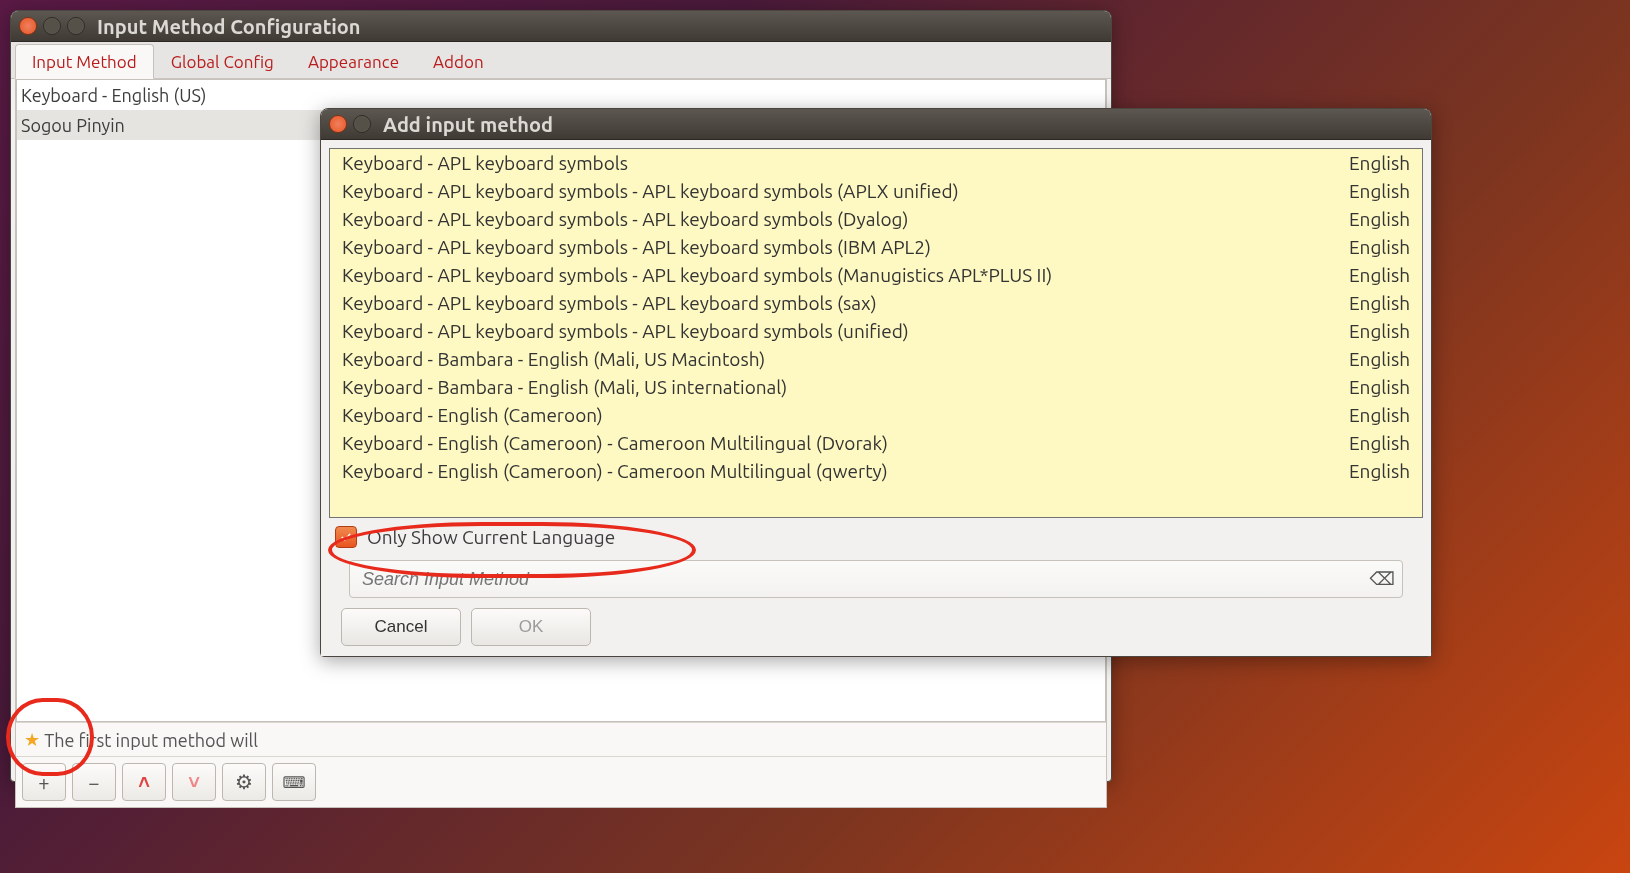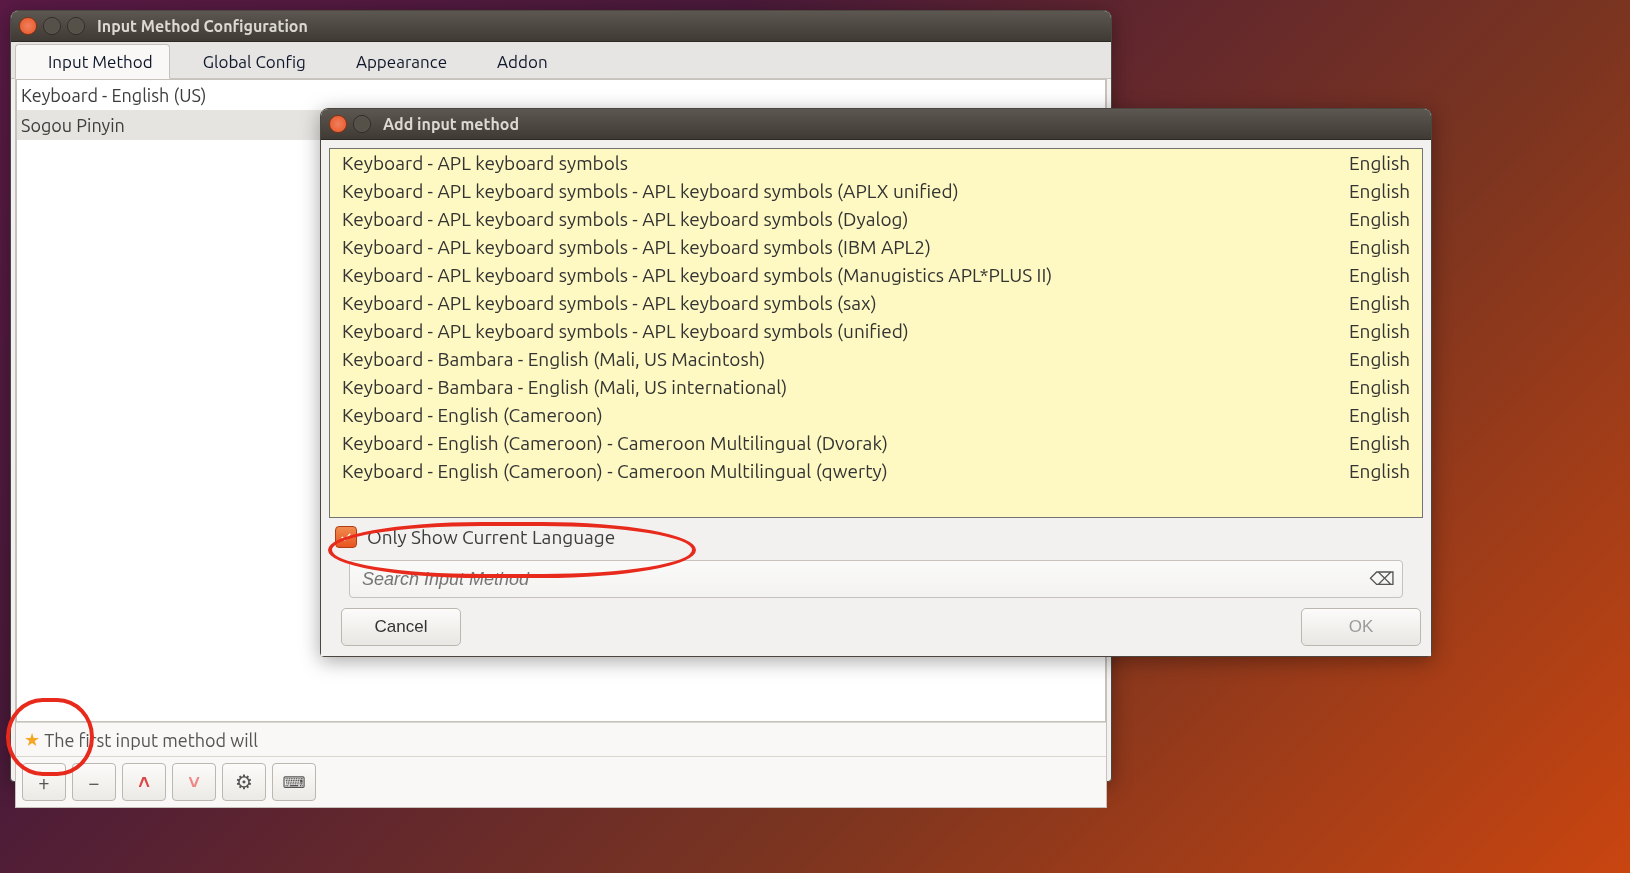--- a/index.html
+++ b/index.html
@@ -1,23 +1,23 @@
 <!DOCTYPE html>
 <html><head>
 <meta charset="utf-8">
 <style>
 html,body{margin:0;padding:0;width:1630px;height:873px;font-family:"Ubuntu",Arial,sans-serif;background:linear-gradient(135deg,#5a1a45 0%,#4a1a3a 30%,#7a3420 65%,#c94510 100%);overflow:hidden;font-size:15px;color:#3c3c3c}
 .window{position:absolute;background:#f2f1f0;border:1px solid #4b4640;border-radius:8px 8px 4px 4px;box-shadow:0 4px 20px rgba(0,0,0,.35)}
 .titlebar{height:30px;background:linear-gradient(to bottom,#5c5851,#3f3b34);border-radius:7px 7px 0 0;display:flex;align-items:center;padding:0 8px;border-bottom:1px solid #2b2823}
 .titlebar .btn{width:16px;height:16px;border-radius:50%;margin-right:6px;background:#555149;border:1px solid #2d2a24;box-shadow:inset 0 0 1px rgba(255,255,255,.3)}
 .titlebar .btn.close{background:radial-gradient(#f08060,#e95420);border:1px solid #8a2e10}
-.titlebar .title{color:#dcd9d4;font-weight:bold;margin-left:6px;font-size:16px}
+.titlebar .title{color:#dcd9d4;font-weight:bold;margin-left:6px;font-size:20px}
 .main-win{left:10px;top:10px;width:1100px;height:770px}
 .tabs{display:flex;height:34px;padding:2px 4px 0 4px;background:#e6e5e3;border-bottom:1px solid #c9c5c0}
-.tab{padding:7px 16px 5px 32px;font-size:17px;color:#0f172a;border:1px solid transparent;border-bottom:none;border-radius:4px 4px 0 0;cursor:pointer}
+.tab{padding:7px 16px 5px 16px;font-size:17px;color:#b91c1c;border:1px solid transparent;border-bottom:none;border-radius:4px 4px 0 0;cursor:pointer}
 .tab.active{background:#f9f8f7;border:1px solid #c6c1bb;border-bottom:1px solid #f9f8f7;margin-bottom:-1px}
 .tab-body{background:#f9f8f7;border:1px solid #c6c1bb;border-top:none;margin:0 4px 4px 4px;height:calc(100% - 42px);display:flex;flex-direction:column}
 .im-list{flex:1;background:#fff;border:1px solid #c6c1bb;margin:0;overflow:auto}
 .im-row{padding:5px 4px;font-size:18px}
 .im-row.sel{background:#e6e4e1}
 .hint-row{display:flex;align-items:center;padding:6px 8px;font-size:18px;color:#555;border-top:1px solid #dad6d0}
 .star{color:#f5a623;font-size:18px;margin-right:4px}
 .toolbar{display:flex;padding:6px;border-top:1px solid #dad6d0}
 .tbtn{width:42px;height:36px;margin-right:6px;background:linear-gradient(#fcfbfa,#eceae6);border:1px solid #bcb7af;border-radius:4px;display:flex;align-items:center;justify-content:center;cursor:pointer;font-size:20px;color:#555}
 .tbtn .chev{font-weight:bold}
@@ -27,21 +27,21 @@
 .dlg-body{padding:8px;background:#f2f1f0}
 .method-list{background:#fef9c3;border:1px solid #737373;height:368px;overflow:hidden}
 .mrow{display:flex;padding:3px 12px;font-size:19px;color:#333}
 .mrow .lang{margin-left:auto}
 .chk-row{display:flex;align-items:center;padding:8px 6px}
 .chk{width:20px;height:20px;border-radius:4px;background:linear-gradient(#f08a4e,#e95420);border:1px solid #b23d14;display:flex;align-items:center;justify-content:center;color:#fff;font-size:14px;font-weight:bold;margin-right:10px}
 .chk-label{font-size:19px}
 .search-wrap{margin:4px 20px;position:relative}
 .search-wrap input{width:100%;height:38px;border:1px solid #c6c1bb;border-radius:4px;padding:0 34px 0 12px;font-size:18px;background:linear-gradient(#fafaf9,#f3f2f0);box-sizing:border-box;font-style:italic;color:#888}
 .clear-icn{position:absolute;right:8px;top:8px;font-size:18px;color:#555}
-.btn-row{display:flex;justify-content:space-between;padding:6px 2px 2px 2px}
+.btn-row{display:flex;justify-content:flex-start;padding:6px 2px 2px 2px}
 .dbtn{width:120px;height:38px;margin-left:10px;border:1px solid #bcb7af;border-radius:5px;background:linear-gradient(#fcfbfa,#e9e7e3);font-size:17px;color:#333;cursor:pointer}
 .dbtn.disabled{color:#9b9b9b}
 .annot{position:absolute;border:4px solid #e82a1c;border-radius:50%/60%;pointer-events:none}
 </style>
 </head>
 <body>
 
 <div class="window main-win">
   <div class="titlebar">
     <div class="btn close"></div>

